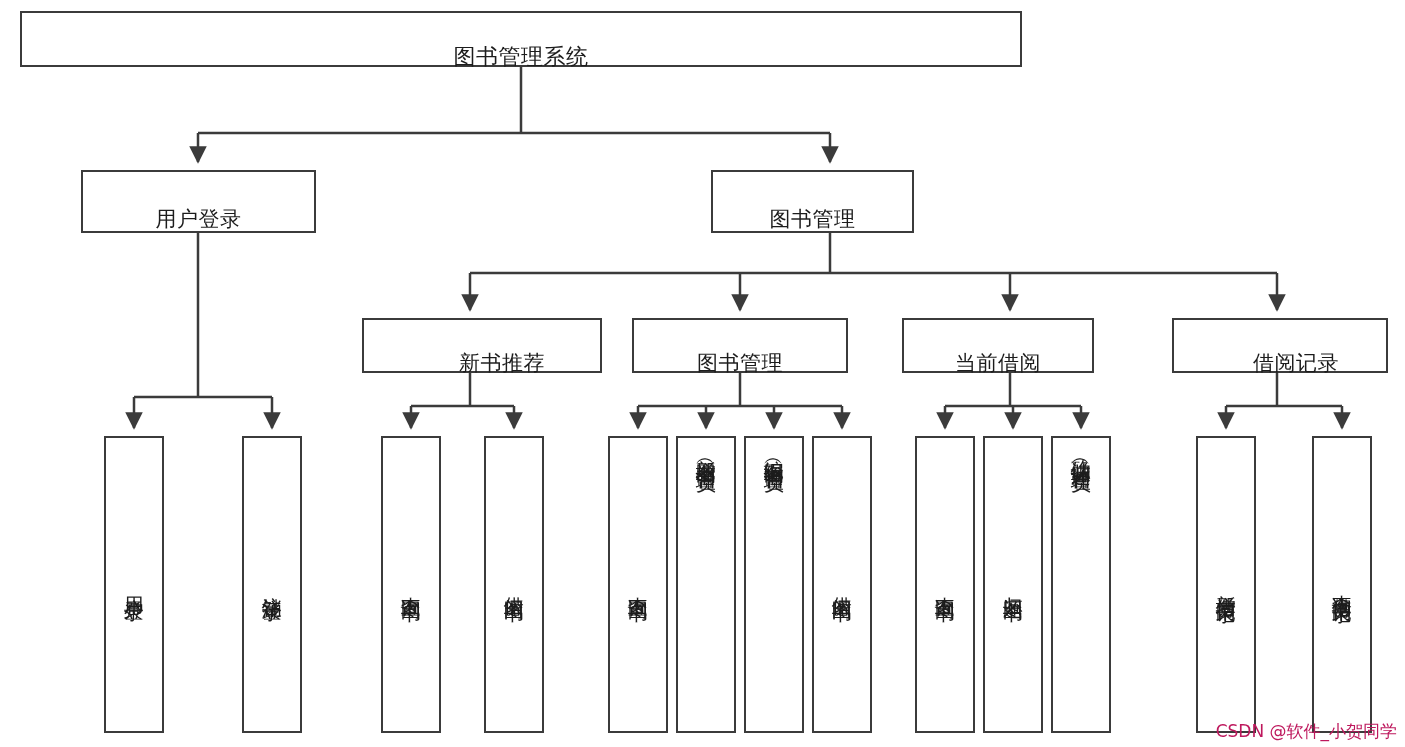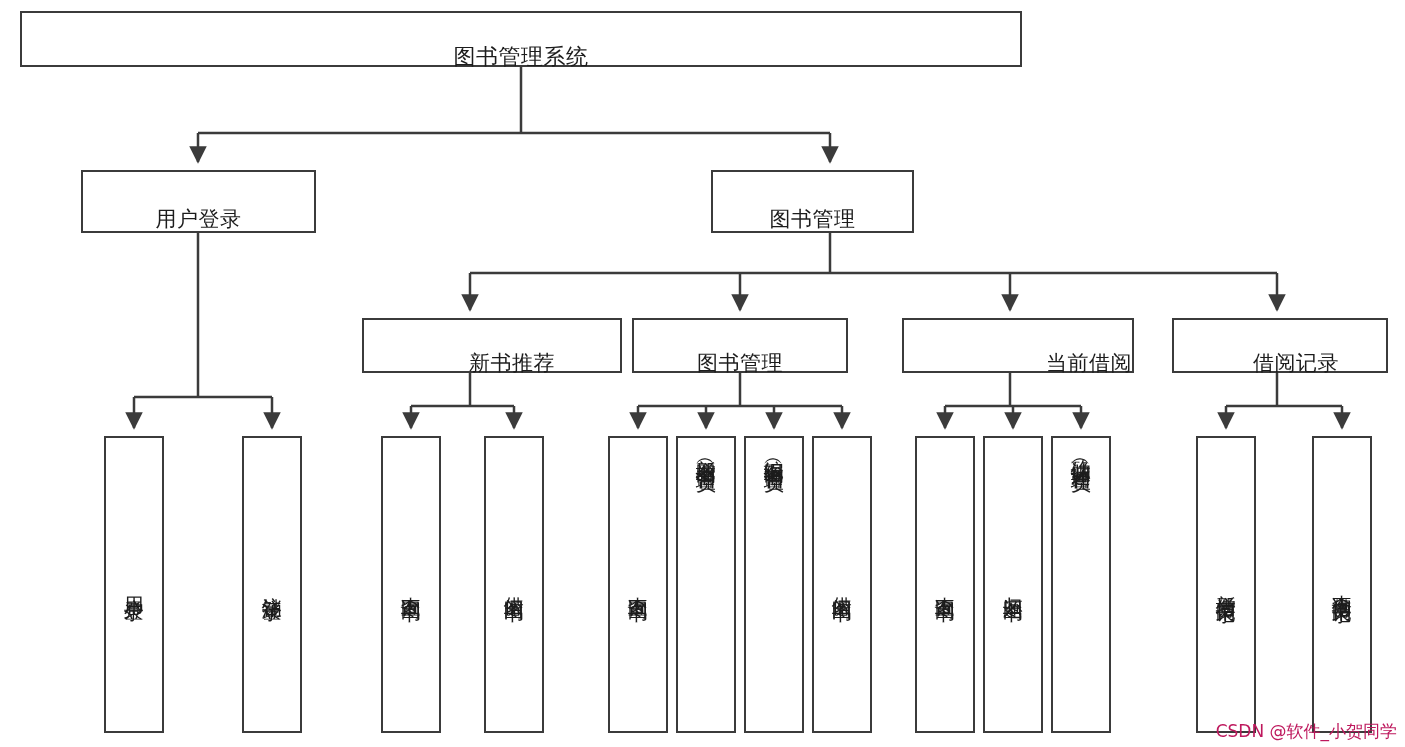--- a/index.html
+++ b/index.html
@@ -136,27 +136,27 @@
     <span class="label">图书管理系统</span>
   </div>
 
   <div class="node h" style="left:81px; top:170px; width:235px; height:63px;">
     <span class="label">用户登录</span>
   </div>
   <div class="node h" style="left:711px; top:170px; width:203px; height:63px;">
     <span class="label">图书管理</span>
   </div>
 
-  <div class="node h" style="left:362px; top:318px; width:260px; height:55px;padding-left:40px;">
+  <div class="node h" style="left:362px; top:318px; width:240px; height:55px;padding-left:40px;">
     <span class="label">新书推荐</span>
   </div>
   <div class="node h" style="left:632px; top:318px; width:216px; height:55px;">
     <span class="label">图书管理</span>
   </div>
-  <div class="node h" style="left:902px; top:318px; width:232px; height:55px;justify-content:flex-end;">
+  <div class="node h" style="left:902px; top:318px; width:192px; height:55px;">
     <span class="label">当前借阅</span>
   </div>
   <div class="node h" style="left:1172px; top:318px; width:216px; height:55px;padding-left:32px;">
     <span class="label">借阅记录</span>
   </div>
 
   <div class="node v center" style="left:104px; top:436px; width:60px; height:297px;">
     <span class="label">用户登录</span>
   </div>
   <div class="node v center" style="left:242px; top:436px; width:60px; height:297px;">

